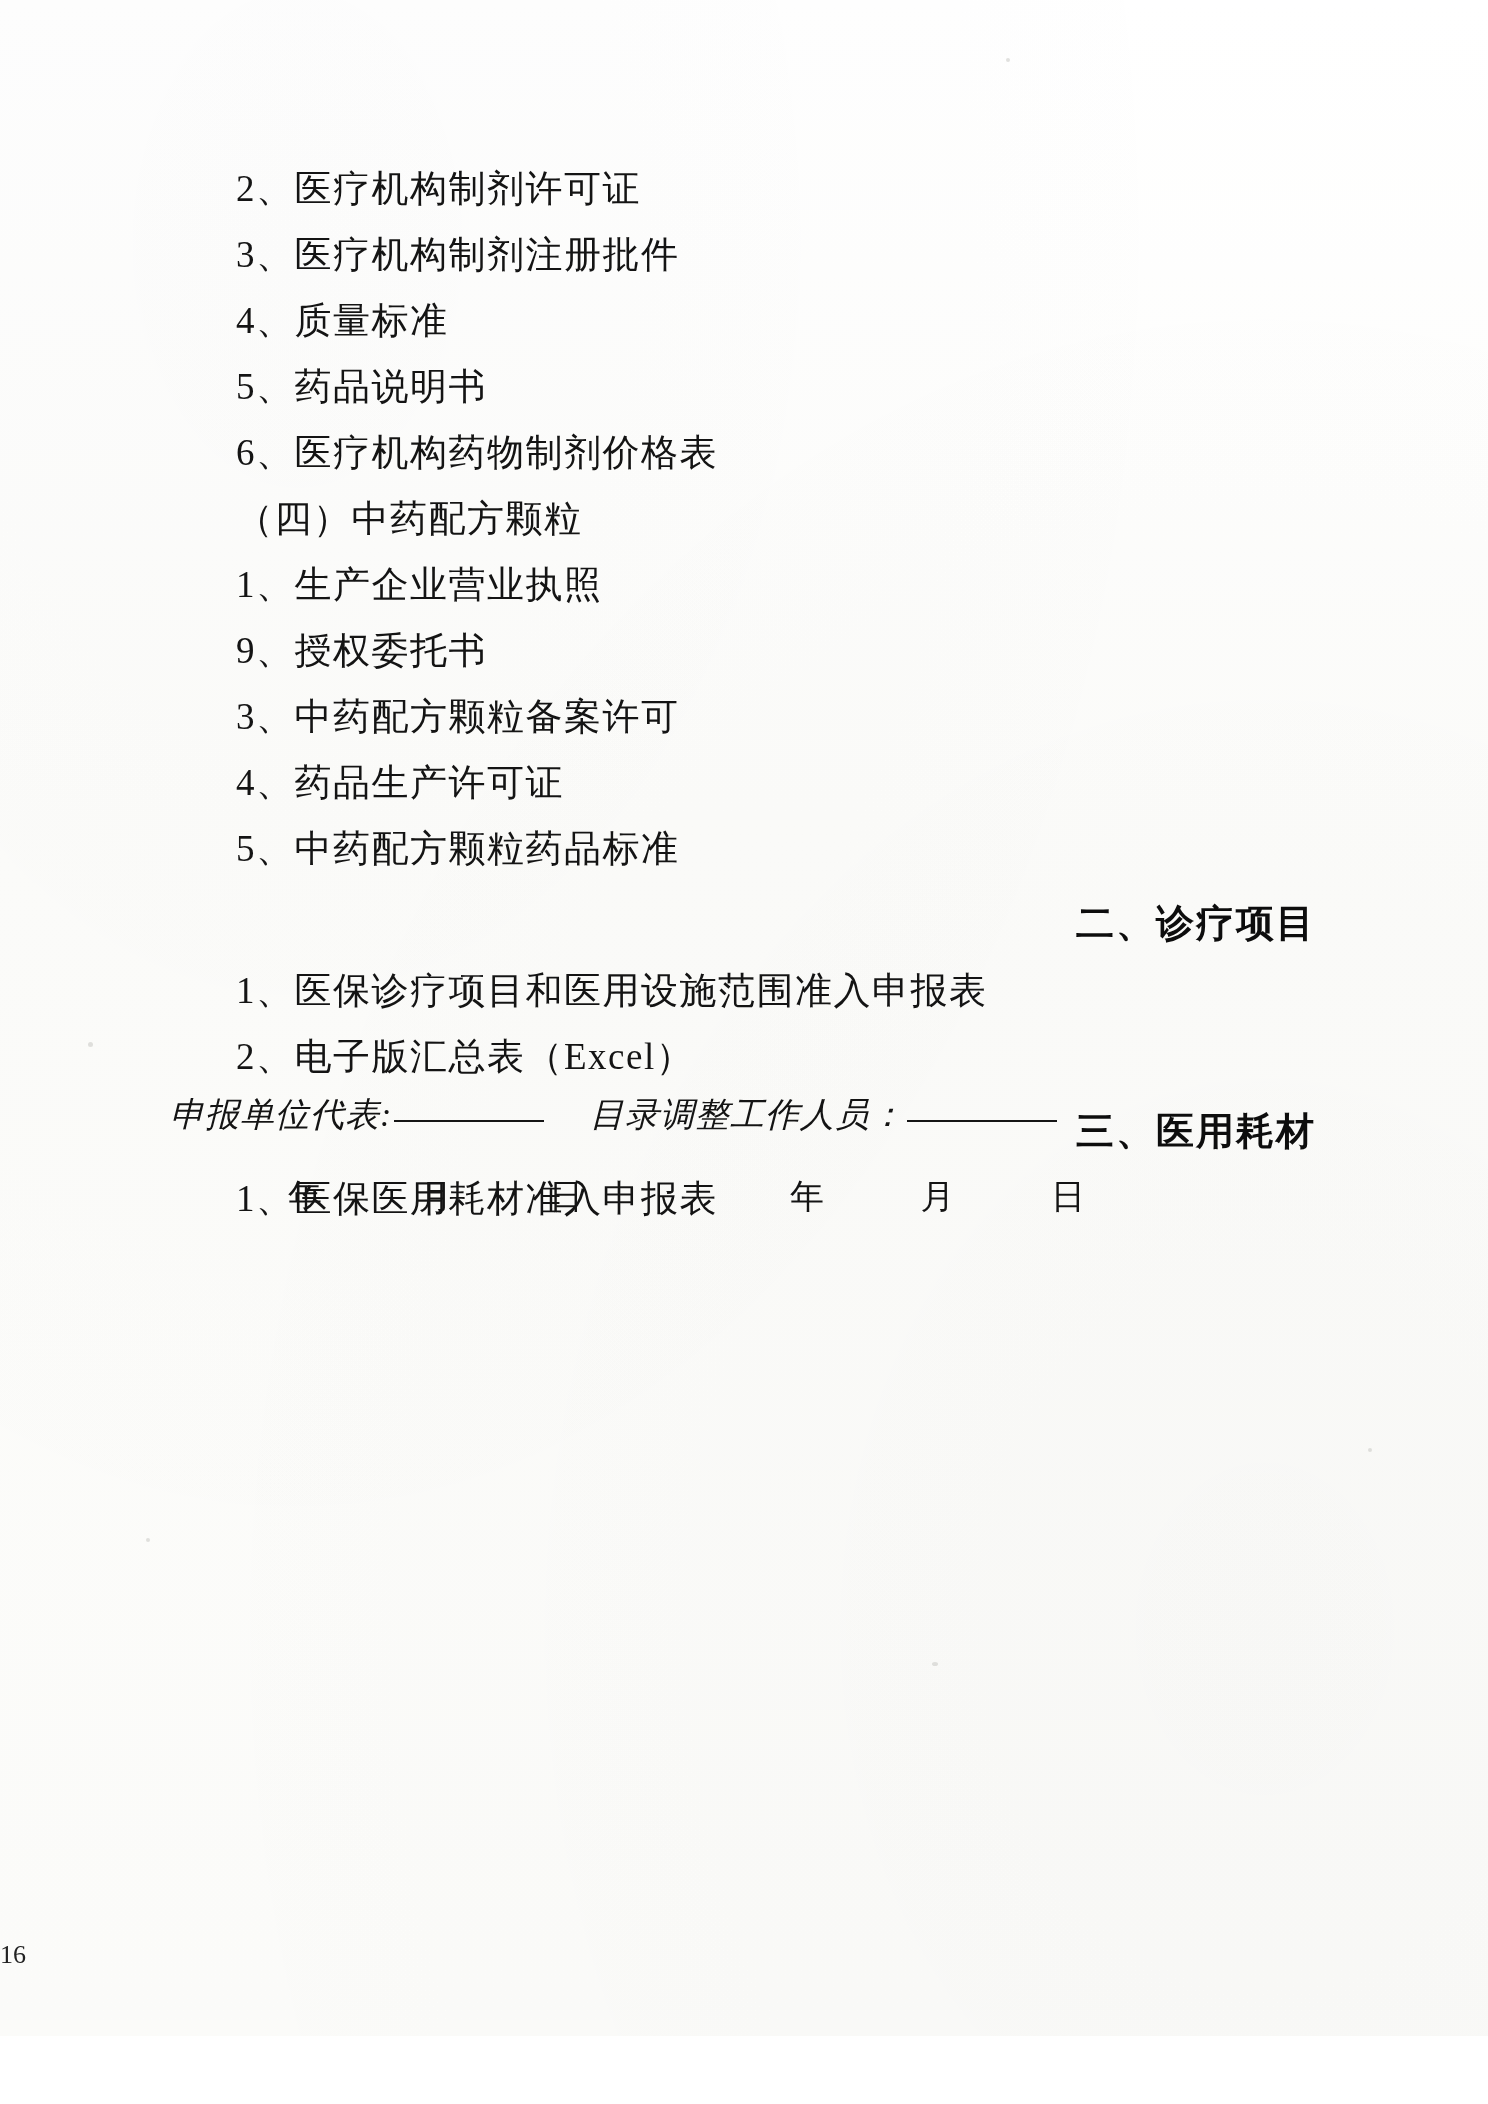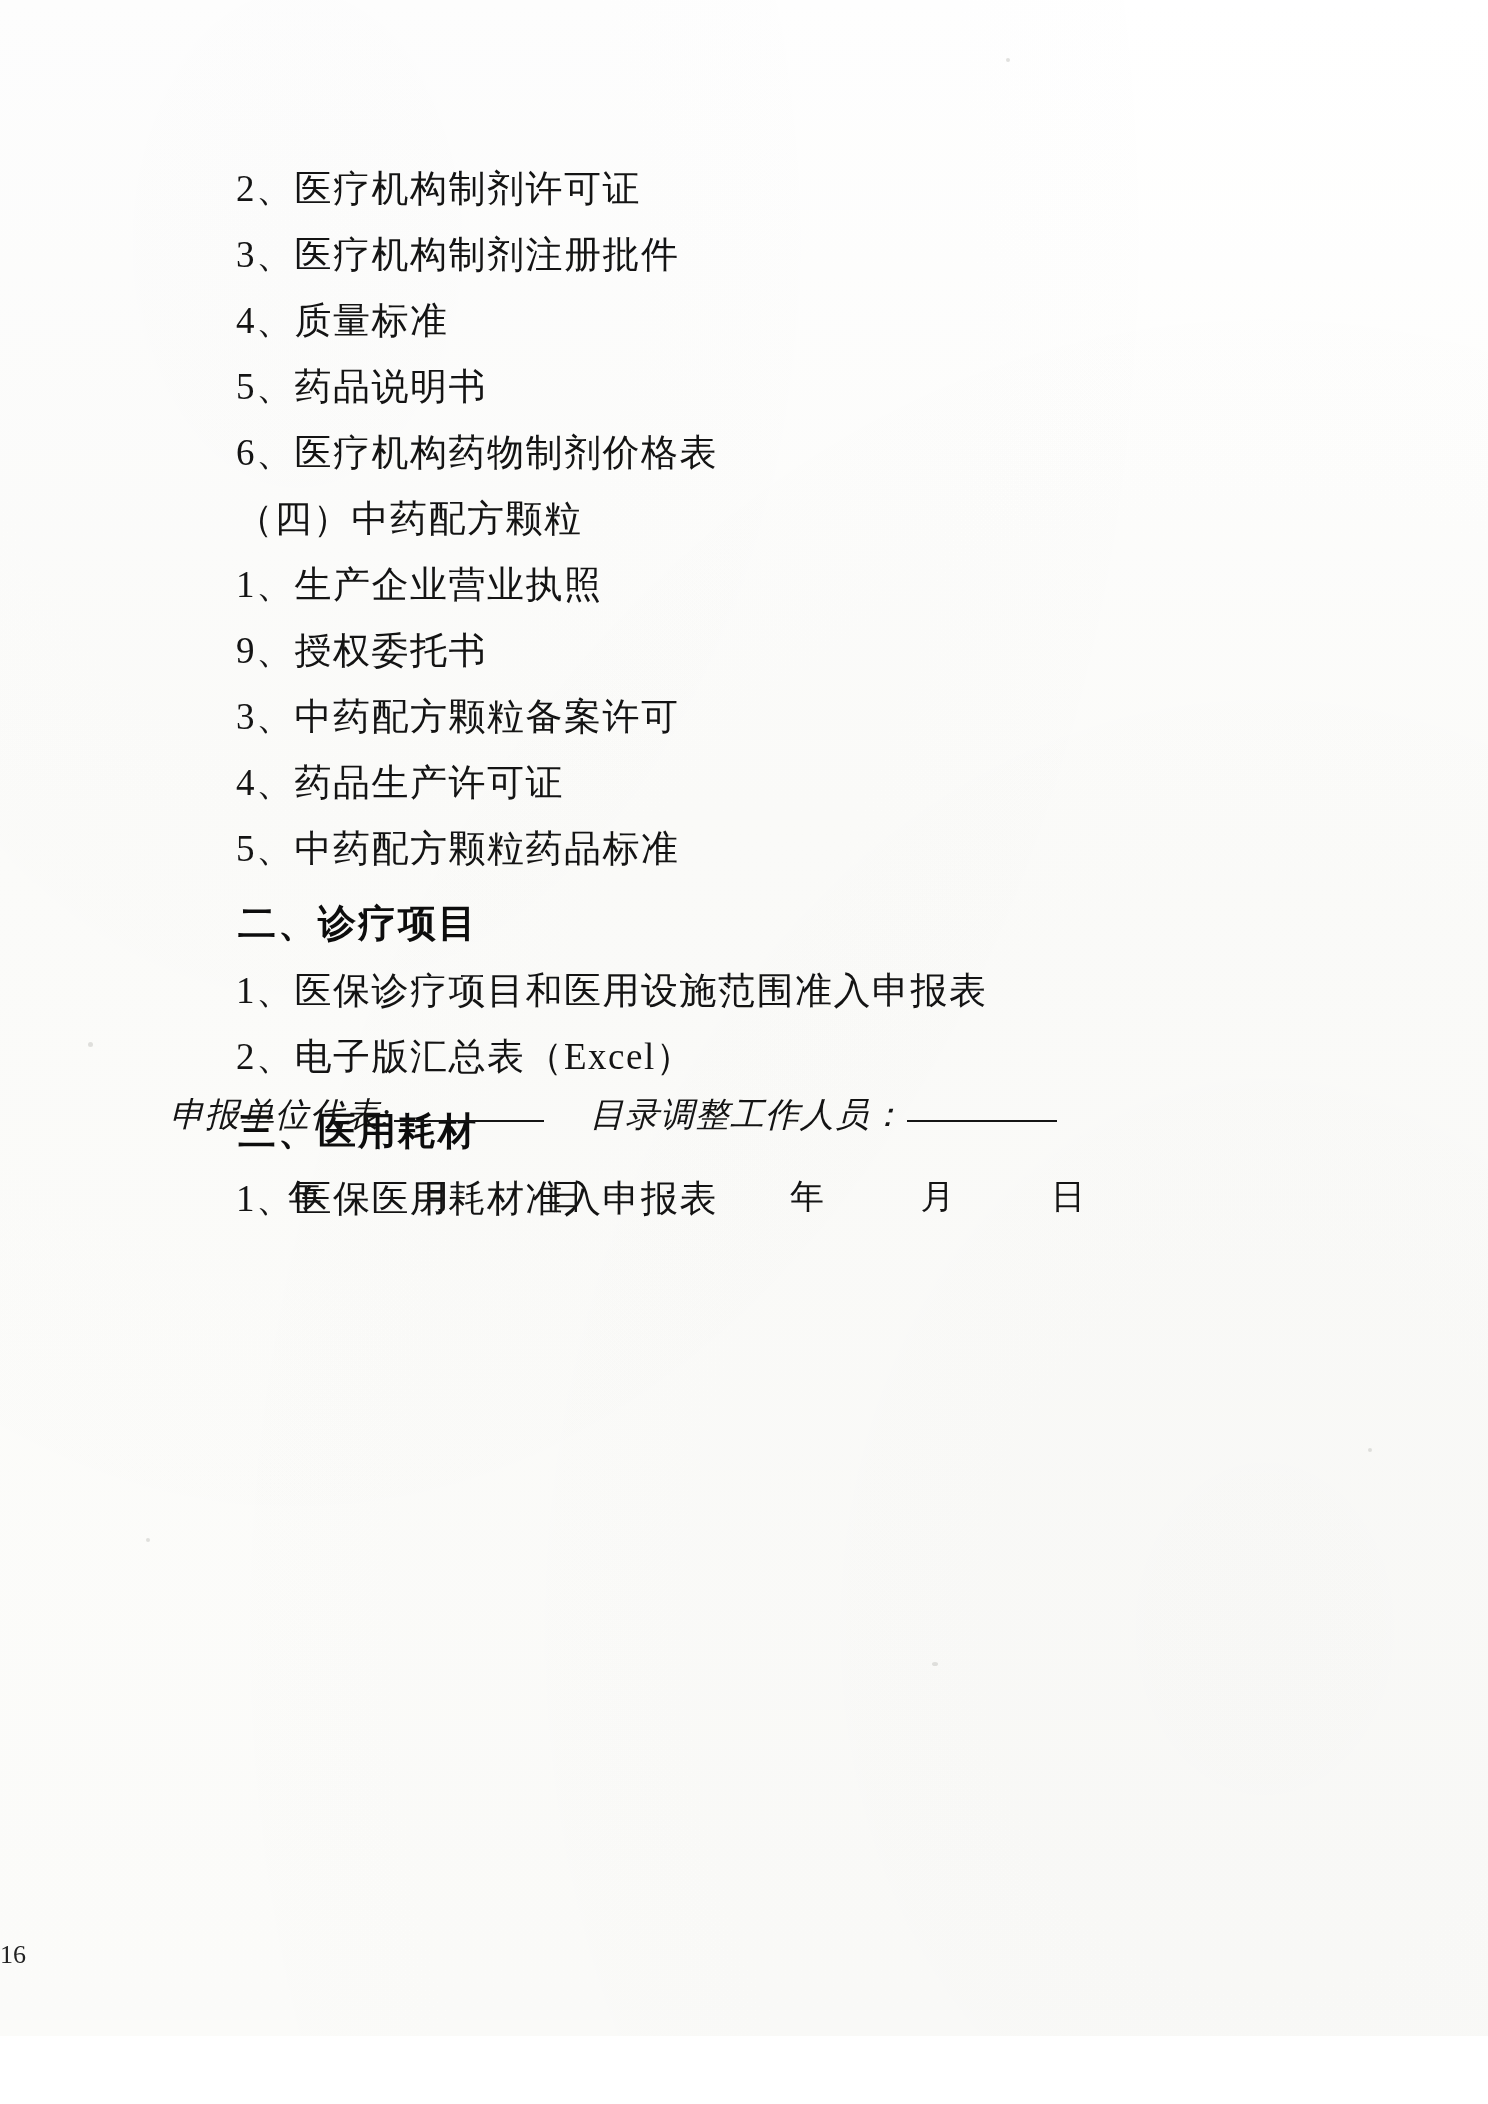--- a/index.html
+++ b/index.html
@@ -48,20 +48,21 @@
   .heading {
     font-size: 38px;
     line-height: 70px;
     font-weight: bold;
     letter-spacing: 2px;
     color: #0d0d0d;
     padding-left: 2px;
   }
   .section-head {
     margin-top: 6px;
+    text-align: right;
   }
   .sign-block {
     position: absolute;
     left: 170px;
     top: 1092px;
     width: 1180px;
   }
   .sign-row {
     position: relative;
     height: 58px;

